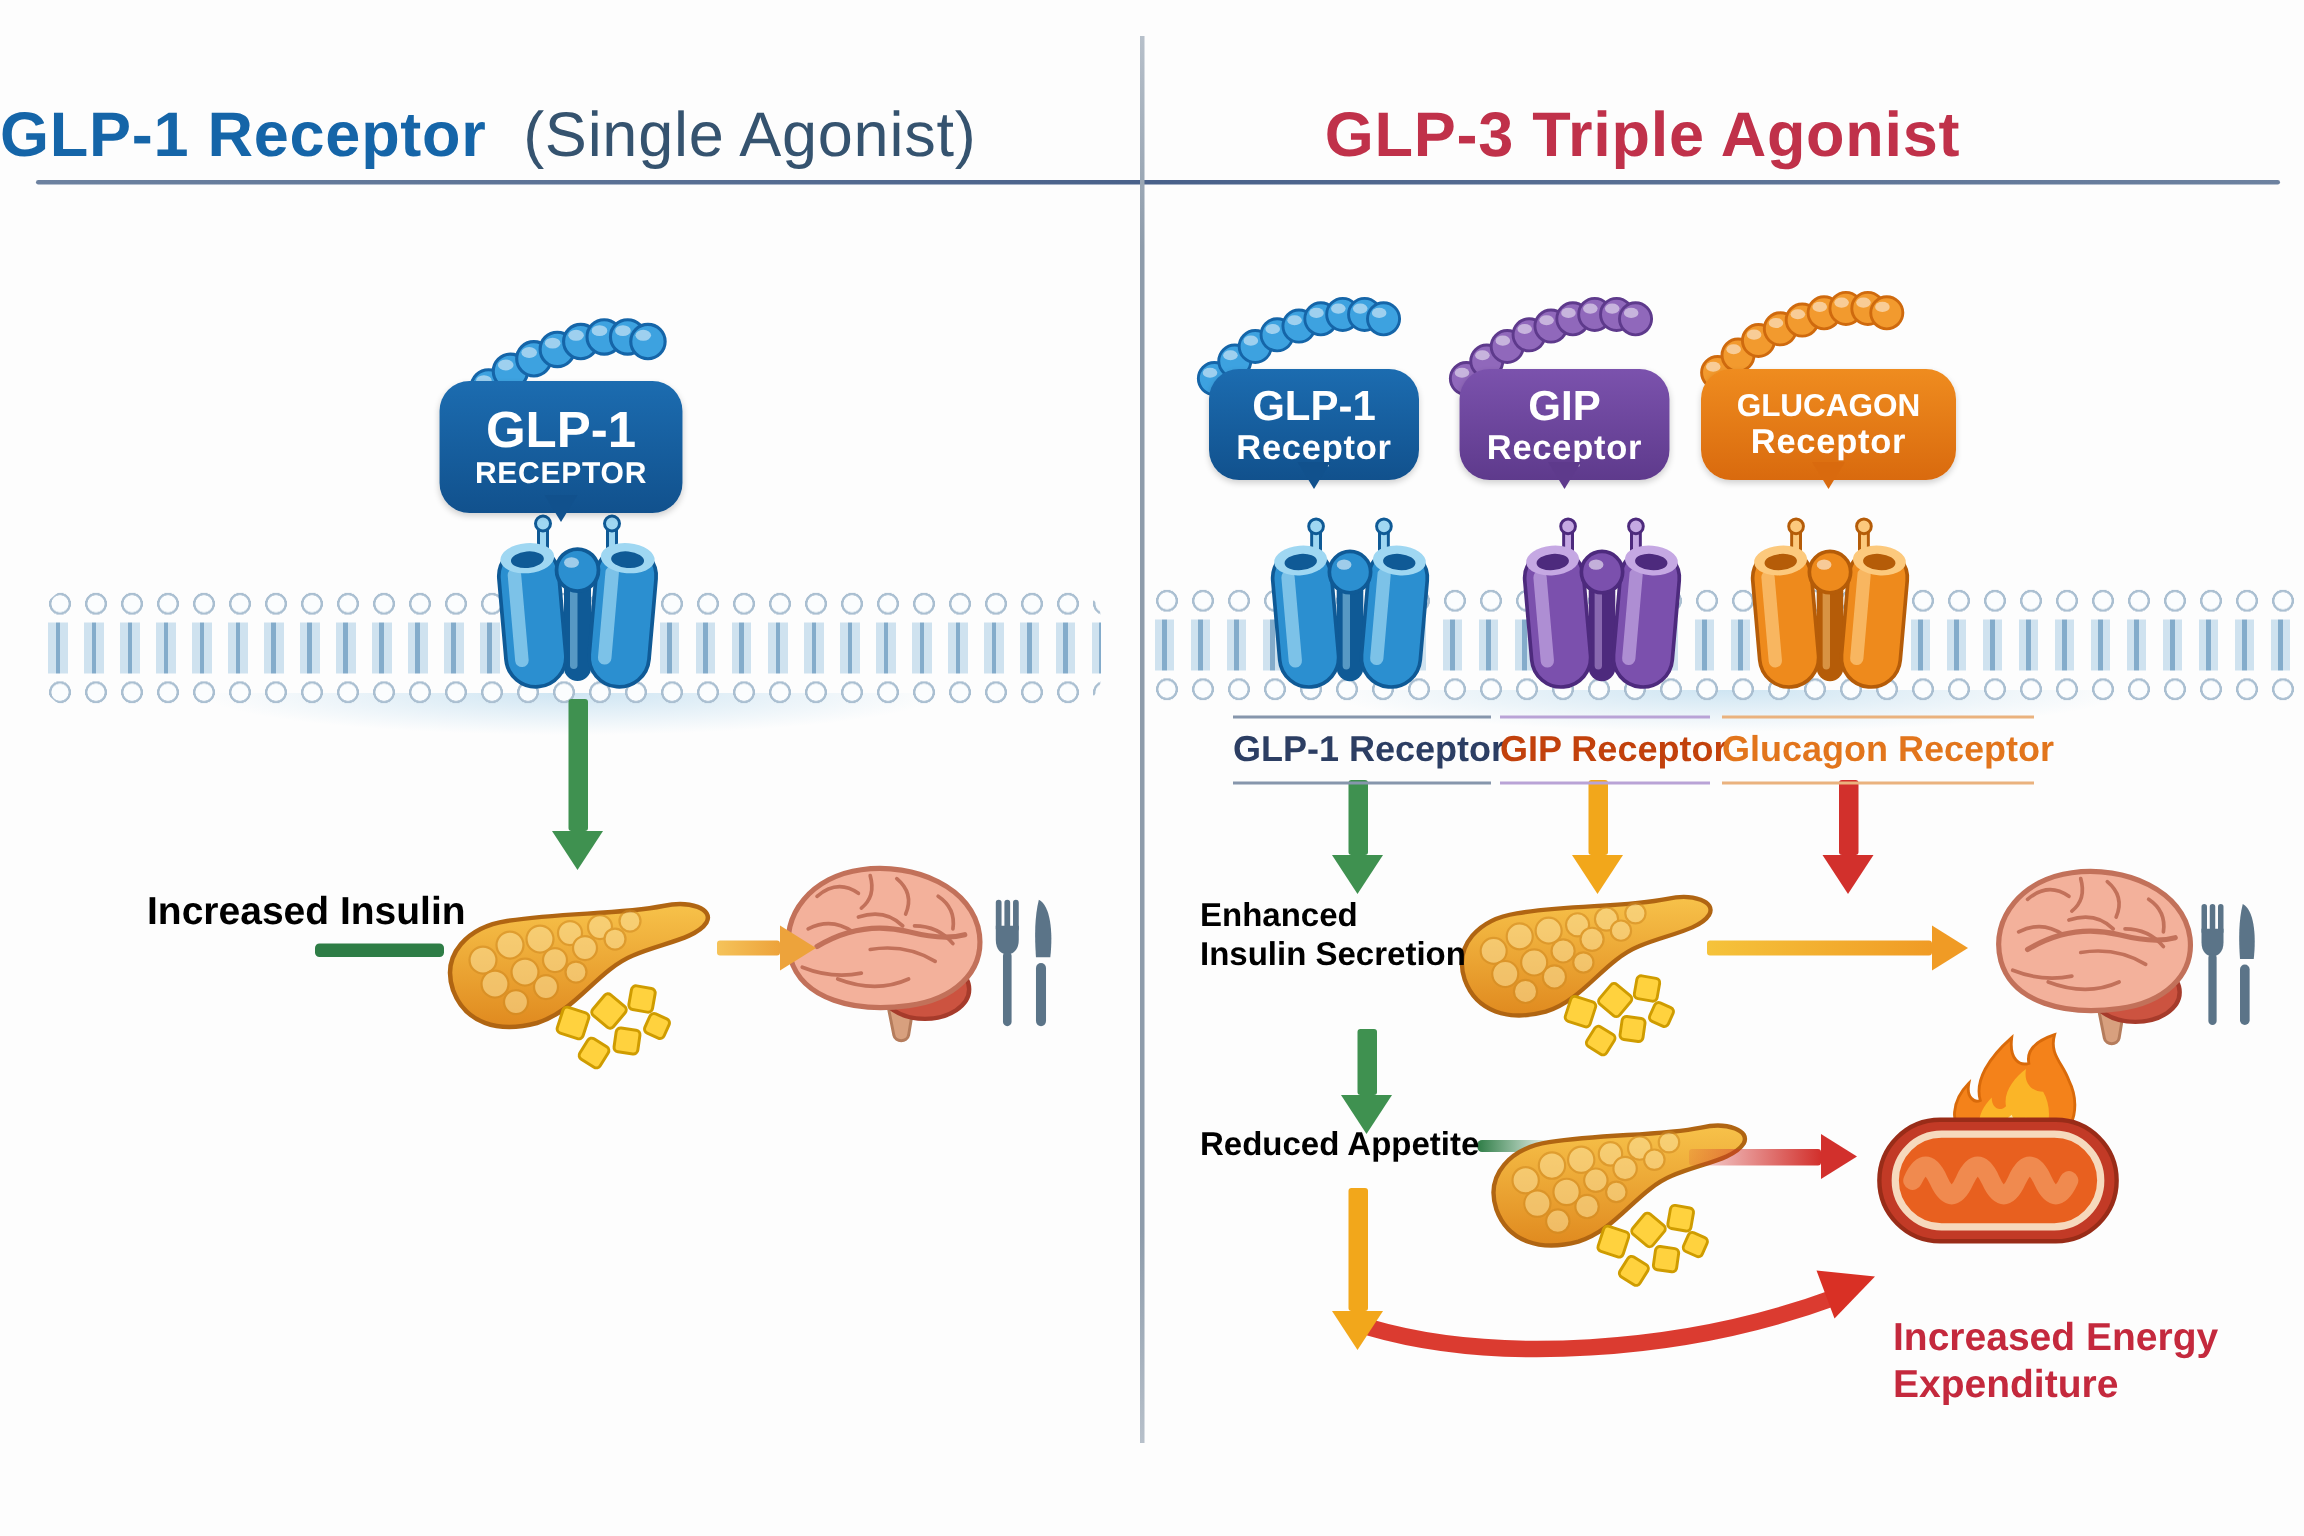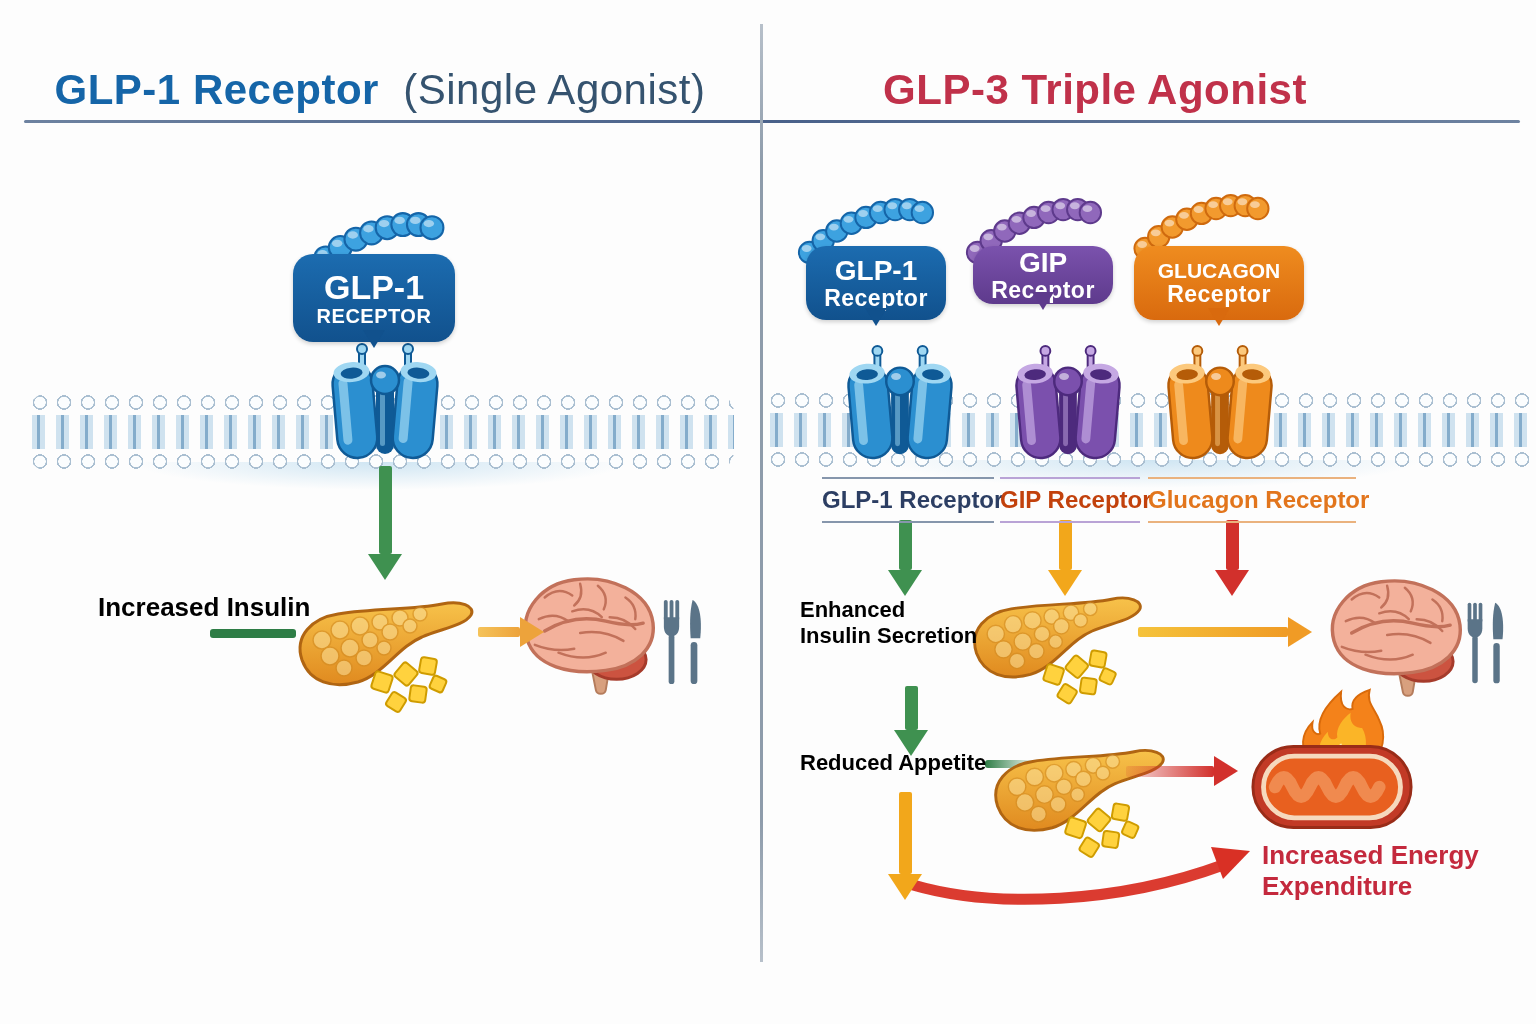--- a/index.html
+++ b/index.html
@@ -3,21 +3,21 @@
 <meta charset="utf-8">
 <style>
   html,body{margin:0;padding:0;background:#ffffff;}
   #stage{
     position:relative;width:1536px;height:1024px;overflow:hidden;
     background:#fdfdfd;
     font-family:"Liberation Sans",sans-serif;
   }
   
   .title{position:absolute;top:66px;text-align:center;font-size:42px;font-weight:bold;letter-spacing:.5px;white-space:nowrap;}
-  .title-left{left:0;width:760px;color:#1565a8;}
+  .title-left{left:0;width:632px;color:#1565a8;}
   .title-left .sub{color:#35536f;font-weight:500;}
   .title-right{left:770px;width:650px;color:#c0314a;}
   .header-rule{position:absolute;top:120px;left:24px;right:16px;height:3px;background:linear-gradient(90deg,#6d82a0,#49618a 50%,#6d82a0);border-radius:2px;}
   .v-divider{position:absolute;left:760px;top:24px;width:3px;height:938px;background:linear-gradient(180deg,#b7c0ca,#8e9cab 15%,#8e9cab 85%,#b7c0ca);}
   
   .membrane{position:absolute;height:84px;z-index:1;border-radius:30px/22px;overflow:hidden;}
   .mem-heads{height:25px;background:radial-gradient(circle 9.5px at 12px 12.5px,#fbfdfe 0 58%,#aabfd1 62% 76%,rgba(170,191,209,0) 78%);background-size:24px 25px;background-repeat:repeat-x;}
   .mem-tails{height:34px;background:repeating-linear-gradient(90deg,rgba(255,255,255,0) 0 4px,#cfe2ef 4px 9px,#84accb 9px 12px,#cfe2ef 12px 17px,rgba(255,255,255,0) 17px 24px);}
   .mem-glow{position:absolute;height:40px;z-index:0;background:radial-gradient(ellipse 50% 100% at 50% 0,rgba(150,200,230,.45),rgba(150,200,230,0) 70%);}
   
@@ -243,21 +243,21 @@
       <use href="#sym-chain"></use>
     </svg>
   <svg class="icon" style="left:1128px;top:192px;width:145px;height:70px;--bead:#f29a2e;--bdark:#cf6a0e;z-index:4">
       <use href="#sym-chain"></use>
     </svg>
 
   <div class="bubble bubble-sm" style="left:806px;top:246px;width:140px;height:74px;--bub:#11518d;--bubL:#1c6cb0;">
     <div class="l1">GLP-1</div>
     <div class="l2">Receptor</div>
   </div>
-  <div class="bubble bubble-sm" style="left:973px;top:246px;width:140px;height:58px;--bub:#5e3a8c;--bubL:#7b52ad;">
+  <div class="bubble bubble-sm" style="left:973px;top:246px;width:140px;height:74px;--bub:#5e3a8c;--bubL:#7b52ad;">
     <div class="l1">GIP</div>
     <div class="l2">Receptor</div>
   </div>
   <div class="bubble bubble-sm" style="left:1134px;top:246px;width:170px;height:74px;--bub:#d96a0e;--bubL:#ef8c1f;">
     <div class="l1" style="font-size:21px">GLUCAGON</div>
     <div class="l2">Receptor</div>
   </div>
 
   <svg class="icon" style="left:841px;top:344px;width:118px;height:120px;--main:#2b8fd0;--dark:#0f5a96;--light:#9fd7f2;z-index:2">
       <use href="#sym-receptor"></use>
@@ -332,18 +332,18 @@
 
   <div class="arrow-down" style="left:888px;top:792px;--c:#f2a71b;">
     <div class="shaft" style="height:82px;"></div>
       <div class="head"></div>
   </div>
   <svg class="icon" style="left:905px;top:845px;width:350px;height:70px;z-index:2" viewBox="0 0 350 70">
     <path d="M8,40 C90,64 215,58 318,20" stroke="#d93025" stroke-width="11" fill="none" stroke-linecap="round" style="opacity:.95"></path>
     <polygon points="306,2 345,6 318,34" fill="#d93025"></polygon>
   </svg>
 
-  <div class="fx fx-red fx-26" style="left:1262px;top:840px;">
+  <div class="fx fx-red fx-26" style="left:1262px;top:876px;">
     <div>Increased Energy</div>
     <div>Expenditure</div>
   </div>
 
 </div>
 
 </body></html>

